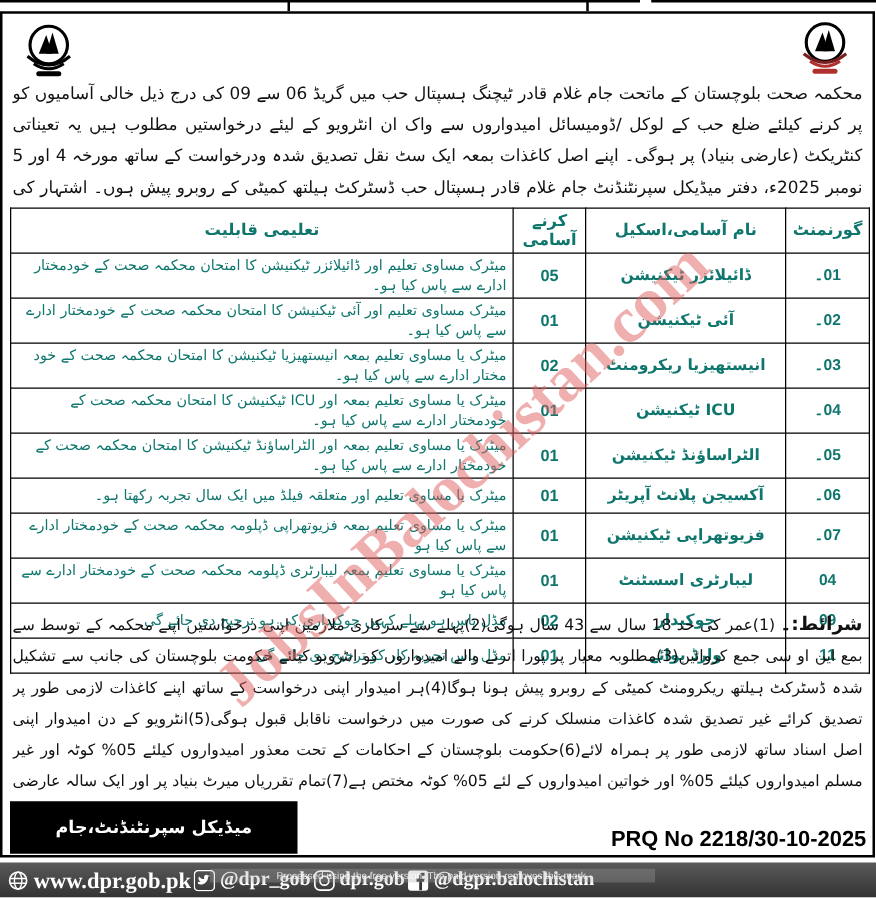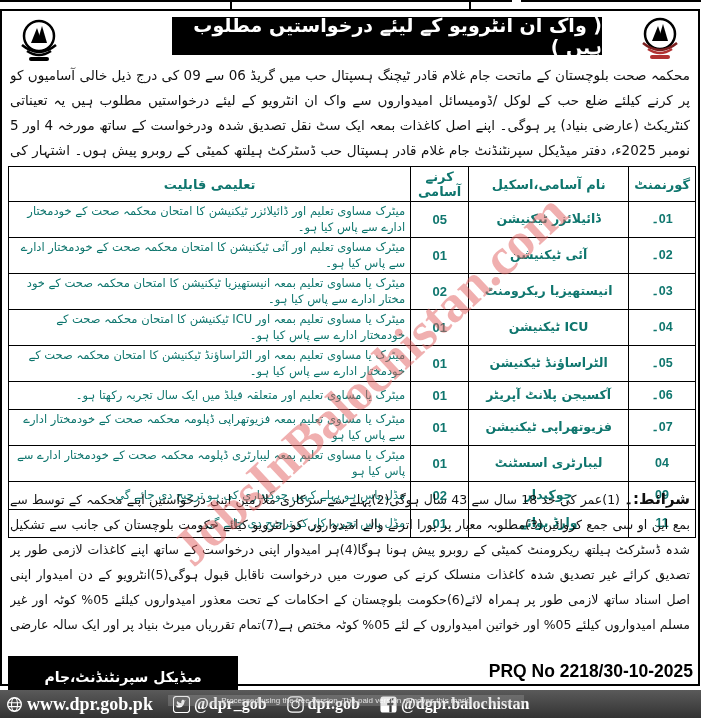--- a/index.html
+++ b/index.html
@@ -36,36 +36,36 @@
   .col-cnt  { width:58px; }
   td.cell-sn   { text-align:center; font-size:12.5px; font-weight:bold; font-family:"Liberation Sans",sans-serif; }
   td.cell-post { text-align:center; font-weight:bold; font-size:12.5px; }
   td.cell-cnt  { text-align:center; font-size:13px; font-weight:bold; font-family:"Liberation Sans",sans-serif; }
   td.cell-qual { text-align:right;margin-left:32px; }
 
   .conditions { position:absolute; top:476px; right:8px; left:8px; height:152px; direction:rtl;
                 text-align:justify; font-size:12.5px; line-height:25px; color:#111; overflow:hidden; }
   .conditions .cond-label { font-weight:bold; font-size:15px; letter-spacing:1px; }
 
-  .signature-box { position:absolute; left:6px; top:645px; width:230px; height:42px; background:#000;
+  .signature-box { position:absolute; left:6px; top:630px; width:230px; height:42px; background:#000;
                    color:#fff; direction:rtl; display:flex; flex-direction:column; align-items:center;
                    justify-content:center; font-weight:bold; font-size:14px; line-height:19px; text-align:center; }
   .prq { position:absolute; right:5px; top:650px; font-family:"Liberation Sans",sans-serif;
          font-weight:bold; font-size:17.5px; color:#000; }
 
   
   .watermark { position:absolute; left:-60px; top:350px; width:860px; text-align:center;
                transform:rotate(-43deg); font-size:52px; font-weight:bold;
                font-family:"Liberation Serif",serif; color:rgba(226,96,96,0.5);
                z-index:6; pointer-events:none; white-space:nowrap; }
 
   
   .footer-bar { position:absolute; top:690px; left:0; width:701px; height:28px;
                 background:linear-gradient(#5a5a5a,#333); color:#fff; display:flex;
-                padding:0 6px; gap:20px; z-index:4; }
+                padding:0 6px; gap:2px; z-index:4; }
   .footer-item { display:flex; align-items:center; gap:4px; font-weight:bold; }
   .footer-site { font-family:"Liberation Serif",serif; font-size:18px; }
   .footer-handle { font-family:"Liberation Serif",serif; font-size:16px; }
   .f-icon { width:17px; height:17px; flex:0 0 auto; }
   .footer-note { position:absolute; left:168px; top:5px; width:356px; font-size:8px; line-height:9px;
                  color:rgba(255,255,255,0.8); background:rgba(170,170,170,0.3); text-align:center;
                  font-family:"Liberation Sans",sans-serif; padding:1px 2px; }
 </style>
 </head>
 <body>
@@ -85,23 +85,20 @@
       <span class="logo logo-left">
         <svg viewBox="0 0 48 48" width="48" height="48">
           <circle cx="24" cy="19" r="15" fill="#fff" stroke="#000" stroke-width="2.5"></circle>
           <path d="M16 26 L22 11 L27 26 Z" fill="#000"></path>
           <path d="M22 26 L27 9 L32 26 Z" fill="#000"></path>
           <path d="M7 28 Q24 42 41 28" fill="none" stroke="#000" stroke-width="2.5"></path>
           <path d="M12 34 Q24 42 36 34" fill="none" stroke="#000" stroke-width="2.5"></path>
           <rect x="14" y="40" width="20" height="4" rx="2" fill="#000"></rect>
         </svg>
       </span>
-      <div class="title-bar">
-        <span>( واک ان انٹرویو کے لیئے درخواستیں مطلوب ہیں )</span>
-      </div>
       <span class="logo logo-right">
         <svg viewBox="0 0 48 48" width="48" height="48">
           <circle cx="24" cy="19" r="15" fill="#fff" stroke="#000" stroke-width="2.5"></circle>
           <path d="M16 26 L22 11 L27 26 Z" fill="#000"></path>
           <path d="M22 26 L27 9 L32 26 Z" fill="#000"></path>
           <path d="M7 28 Q24 42 41 28" fill="none" stroke="#7a1f1f" stroke-width="2.5"></path>
           <path d="M12 34 Q24 42 36 34" fill="none" stroke="#b03030" stroke-width="2.5"></path>
           <rect x="14" y="40" width="20" height="4" rx="2" fill="#b03030"></rect>
         </svg>
       </span>

